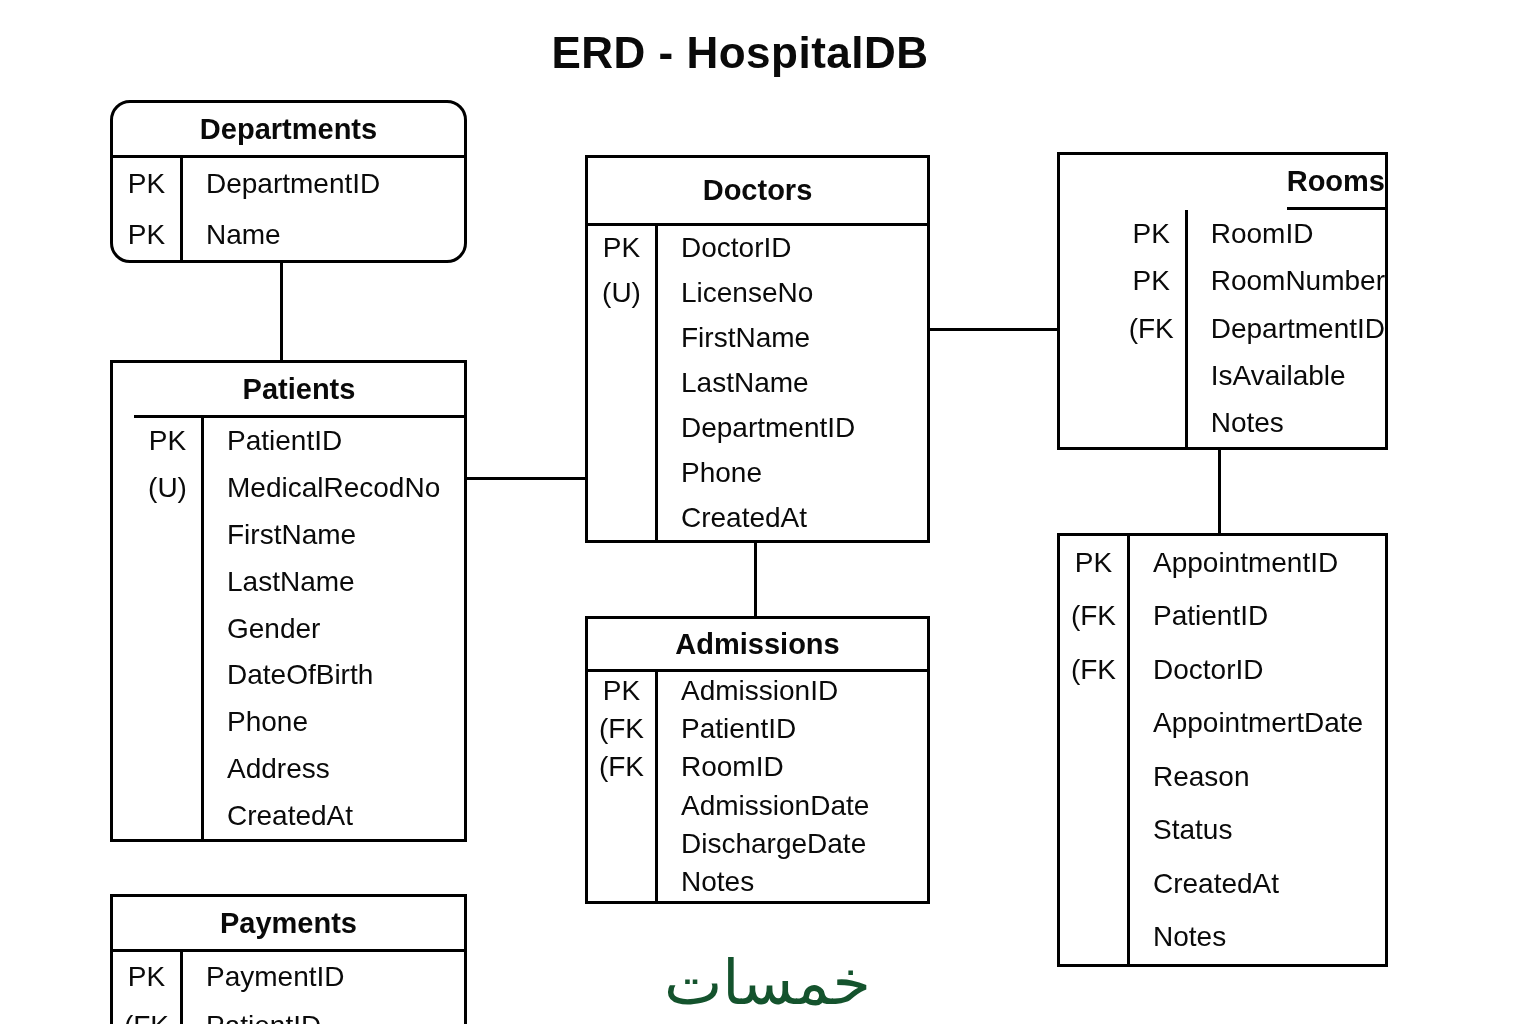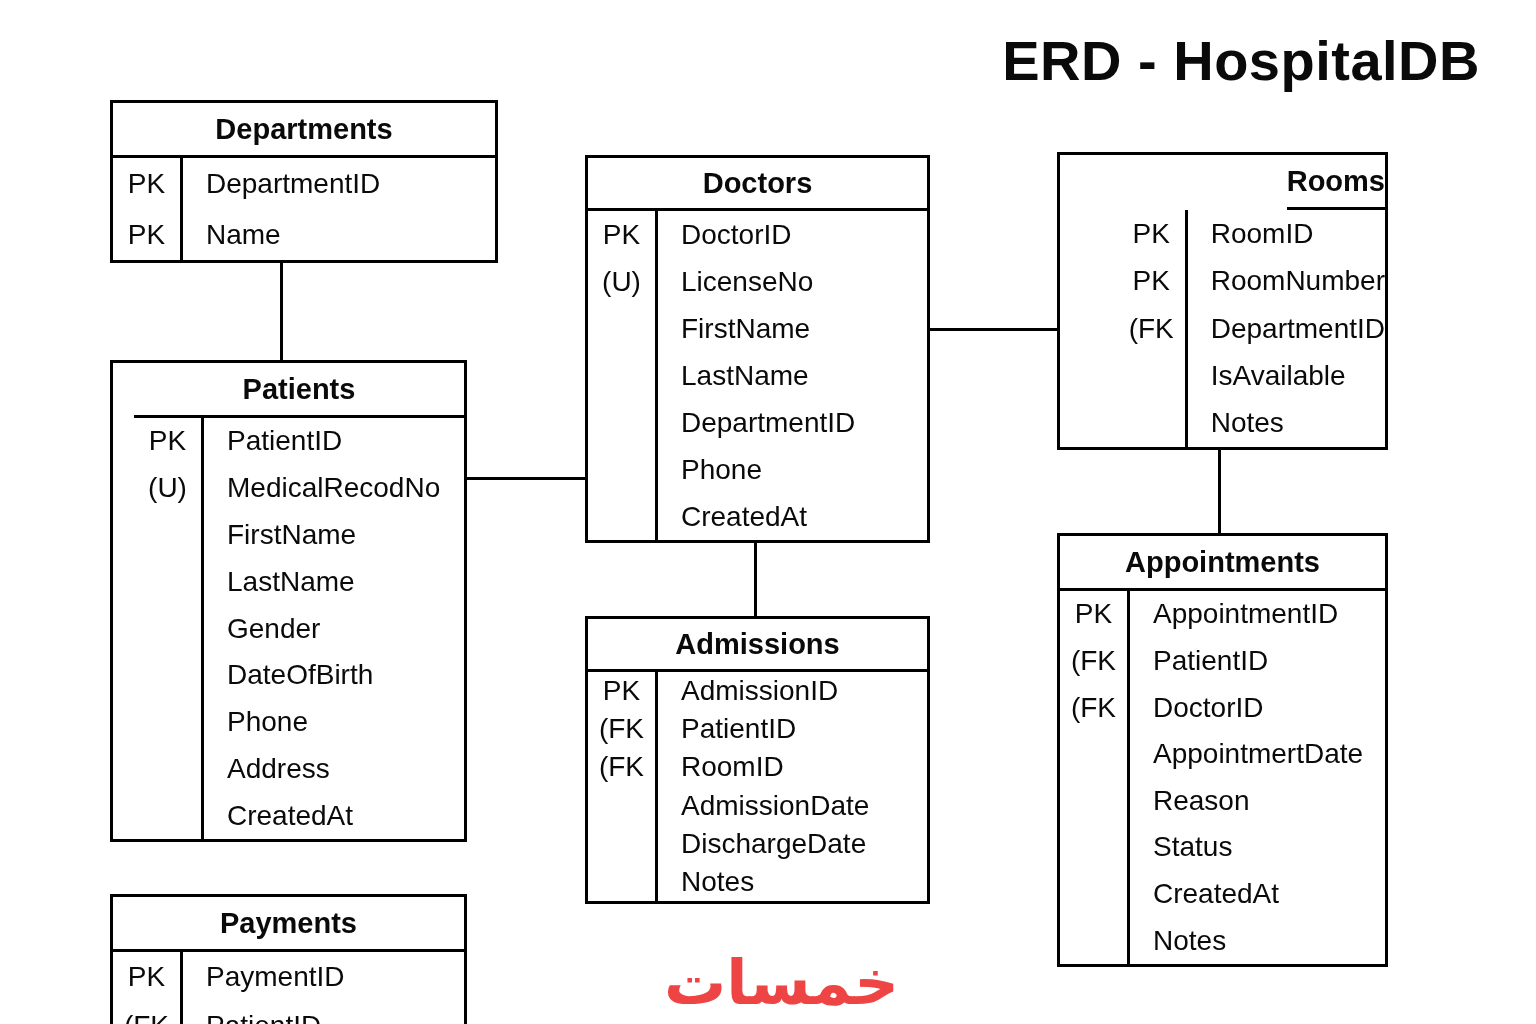--- a/index.html
+++ b/index.html
@@ -2,22 +2,22 @@
 <html><head>
 <meta charset="utf-8">
 <style>
   * { margin: 0; padding: 0; box-sizing: border-box; }
   html, body { width: 1536px; height: 1024px; overflow: hidden; background: #ffffff; }
   body { position: relative; font-family: "Liberation Sans", sans-serif; color: #0a0a0a; }
 
   .diagram-title {
     position: absolute;
     top: 28px; left: 0; width: 1480px;
-    text-align: right;
-    font-size: 56px;
+    text-align: center;
+    font-size: 44px;
     font-weight: bold;
     letter-spacing: 0.5px;
   }
 
   .entity {
     position: absolute;
     background: #ffffff;
     border: 3px solid #000000;
     display: flex;
     flex-direction: column;
@@ -62,35 +62,35 @@
     position: absolute;
     background: #000000;
   }
 
   .watermark {
     position: absolute;
     left: 664px;
     top: 946px;
     font-family: "DejaVu Sans", sans-serif;
     font-size: 62px;
-    font-weight: bold;
-    color: #ef4444;
+    font-weight: normal;
+    color: #14532d;
     direction: rtl;
     letter-spacing: 2px;
   }
 
   
-  #entity-departments  { left: 110px; top: 100px; width: 388px; height: 163px; }
+  #entity-departments  { left: 110px; top: 100px; width: 357px; height: 163px; border-radius: 20px; }
   #entity-departments .entity-header { height: 55px; }
   #entity-patients     { left: 110px; top: 360px; width: 357px; height: 482px; padding-left: 21px; }
   #entity-patients .entity-header { height: 55px; }
   #entity-payments     { left: 110px; top: 894px; width: 357px; height: 160px; }
   #entity-payments .entity-header { height: 55px; }
   #entity-doctors      { left: 585px; top: 155px; width: 345px; height: 388px; }
-  #entity-doctors .entity-header { height: 53px; }
+  #entity-doctors .entity-header { height: 68px; }
   #entity-admissions   { left: 585px; top: 616px; width: 345px; height: 288px; }
   #entity-admissions .entity-header { height: 53px; }
   #entity-rooms        { left: 1057px; top: 152px; width: 331px; height: 298px; align-items: flex-end; }
   #entity-rooms .entity-header { height: 55px; }
   #entity-appointments { left: 1057px; top: 533px; width: 331px; height: 434px; }
   #entity-appointments .entity-header { height: 55px; }
 </style>
 </head>
 <body>
 
@@ -250,21 +250,20 @@
         <div class="name-cell">IsAvailable</div>
       </div>
       <div class="attr-row">
         <div class="key-cell"></div>
         <div class="name-cell">Notes</div>
       </div>
     </div>
 </div>
 
 <div class="entity" id="entity-appointments">
-  <div class="entity-header">Appointments</div>
   <div class="entity-rows">
       <div class="attr-row">
         <div class="key-cell">PK</div>
         <div class="name-cell">AppointmentID</div>
       </div>
       <div class="attr-row">
         <div class="key-cell">(FK</div>
         <div class="name-cell">PatientID</div>
       </div>
       <div class="attr-row">

